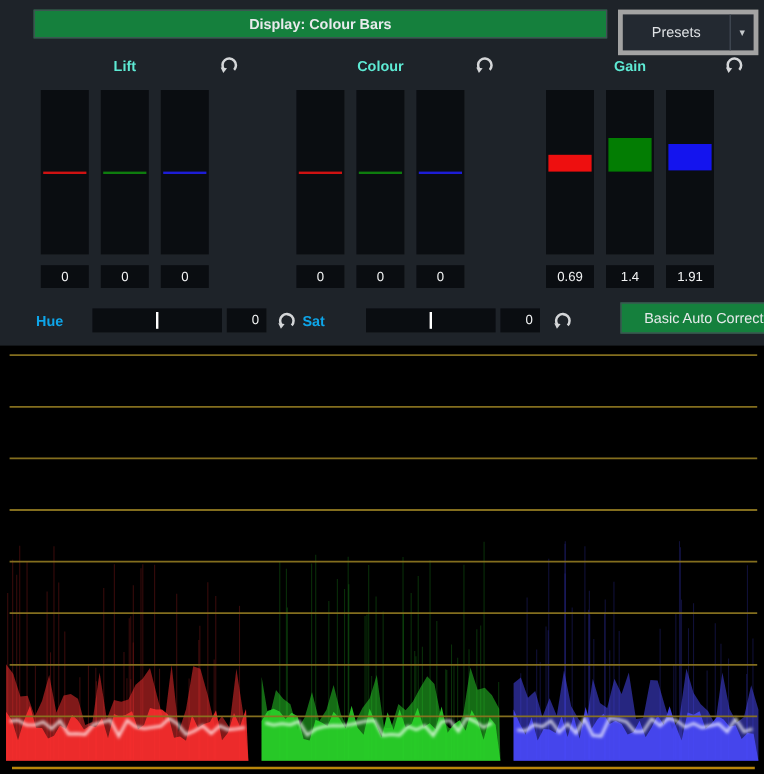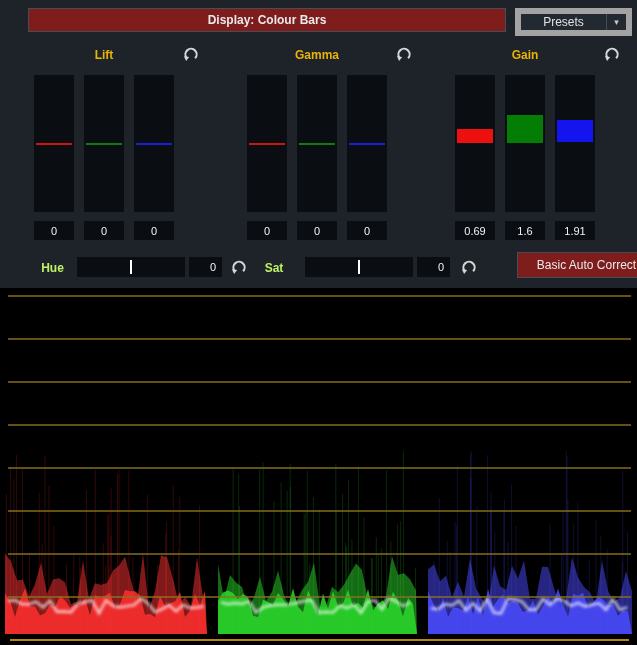--- a/index.html
+++ b/index.html
@@ -1,44 +1,44 @@
 <!DOCTYPE html>
 <html><head>
 <meta charset="utf-8">
 <style>
   html,body{margin:0;padding:0;background:#20252b;}
   .app{position:relative;width:637px;height:645px;background:#1e2329;overflow:hidden;
        font-family:"Liberation Sans",sans-serif;}
   
-  .btn{box-sizing:border-box;background:#7f1d1d;border:1px solid #454d57;color:#e8eaec;
+  .btn{box-sizing:border-box;background:#15803d;border:1px solid #454d57;color:#e8eaec;
        font-size:12px;display:flex;align-items:center;justify-content:center;cursor:default;}
   #display-btn{position:absolute;left:28px;top:8px;width:478px;height:24px;font-weight:bold;}
-  #presets{position:absolute;left:515px;top:8px;width:117px;height:28px;box-sizing:border-box;
-           background:#232931;border:6px solid #a3a3a3;display:flex;color:#dfe2e5;font-size:12px;}
+  #presets{position:absolute;left:515px;top:8px;width:117px;height:38px;box-sizing:border-box;
+           background:#232931;border:4px solid #a3a3a3;display:flex;color:#dfe2e5;font-size:12px;}
   .presets-main{flex:1;display:flex;align-items:center;justify-content:center;border-right:1px solid #454d57;}
   .presets-arrow{width:19px;display:flex;align-items:center;justify-content:center;color:#c6cacd;font-size:9px;}
   
   .grp{position:absolute;top:44px;width:168px;height:200px;}
   #grp-lift{left:34px;} #grp-gamma{left:247px;} #grp-gain{left:455px;}
-  .grp-title{position:absolute;top:4px;left:0;width:140px;text-align:center;color:#eab308;
+  .grp-title{position:absolute;top:4px;left:0;width:140px;text-align:center;color:#5eead4;
              font-weight:bold;font-size:12px;}
   .grp-reset{position:absolute;top:1px;left:148px;width:18px;height:18px;cursor:pointer;}
   .tracks{position:absolute;top:31px;left:0;display:flex;gap:10px;}
   .track{width:40px;height:137px;background:#0a0d11;position:relative;}
   .hline{position:absolute;left:2px;width:36px;height:2px;top:68px;}
   .hl-r{background:#cf1212;} .hl-g{background:#0e7c0e;} .hl-b{background:#1d1dd6;}
   .gain-handle{position:absolute;left:2px;width:36px;}
   .gh-r{top:54px;height:14px;background:#ee0f0f;}
   .gh-g{top:40px;height:28px;background:#037d03;}
   .gh-b{top:45px;height:22px;background:#1414ee;}
   .vals{position:absolute;top:177px;left:0;display:flex;gap:10px;}
   .val{width:40px;height:19px;background:#0a0d11;color:#f2f3f4;font-size:11px;
        display:flex;align-items:center;justify-content:center;}
   
-  .rowlabel{position:absolute;color:#bef264;font-weight:bold;font-size:12px;text-align:center;}
+  .rowlabel{position:absolute;color:#0ea5e9;font-weight:bold;font-size:12px;text-align:left;}
   #hue-label{left:30px;top:261px;width:45px;}
   #sat-label{left:252px;top:261px;width:44px;}
   .hslider{position:absolute;top:257px;width:108px;height:20px;background:#0a0d11;}
   #hue-track{left:77px;} #sat-track{left:305px;}
   .tick{position:absolute;left:53px;top:3px;width:2px;height:14px;background:#ffffff;}
   .hval{position:absolute;top:257px;width:33px;height:20px;background:#0a0d11;color:#f2f3f4;
         font-size:11px;display:flex;align-items:center;justify-content:flex-end;
         box-sizing:border-box;padding-right:6px;}
   #hue-val{left:189px;} #sat-val{left:417px;}
   .row-reset{position:absolute;top:258px;width:18px;height:18px;cursor:pointer;}
@@ -76,21 +76,21 @@
         </div>
     </div>
     <div class="vals">
       <div class="val">0</div>
       <div class="val">0</div>
       <div class="val">0</div>
     </div>
   </div>
 
   <div class="grp" id="grp-gamma">
-    <div class="grp-title">Gamma</div>
+    <div class="grp-title">Colour</div>
     <svg class="grp-reset" viewBox="0 0 18 18">
       <path d="M4.6 12.8 A5.6 5.6 0 1 1 13.1 13.2" fill="none" stroke="#d4d6d8" stroke-width="2.1"></path>
       <polygon points="1.9,11.3 7.2,11.9 4.1,15.9" fill="#d4d6d8"></polygon>
     </svg>
     <div class="tracks">
       <div class="track">
           <div class="hline hl-r"></div>
         </div>
       <div class="track">
           <div class="hline hl-g"></div>
@@ -118,21 +118,21 @@
         </div>
       <div class="track">
           <div class="gain-handle gh-g"></div>
         </div>
       <div class="track">
           <div class="gain-handle gh-b"></div>
         </div>
     </div>
     <div class="vals">
       <div class="val">0.69</div>
-      <div class="val">1.6</div>
+      <div class="val">1.4</div>
       <div class="val">1.91</div>
     </div>
   </div>
 
   <div class="rowlabel" id="hue-label">Hue</div>
   <div class="hslider" id="hue-track">
     <div class="tick"></div>
   </div>
   <div class="hval" id="hue-val">0</div>
   <svg class="row-reset" id="hue-reset" viewBox="0 0 18 18">

